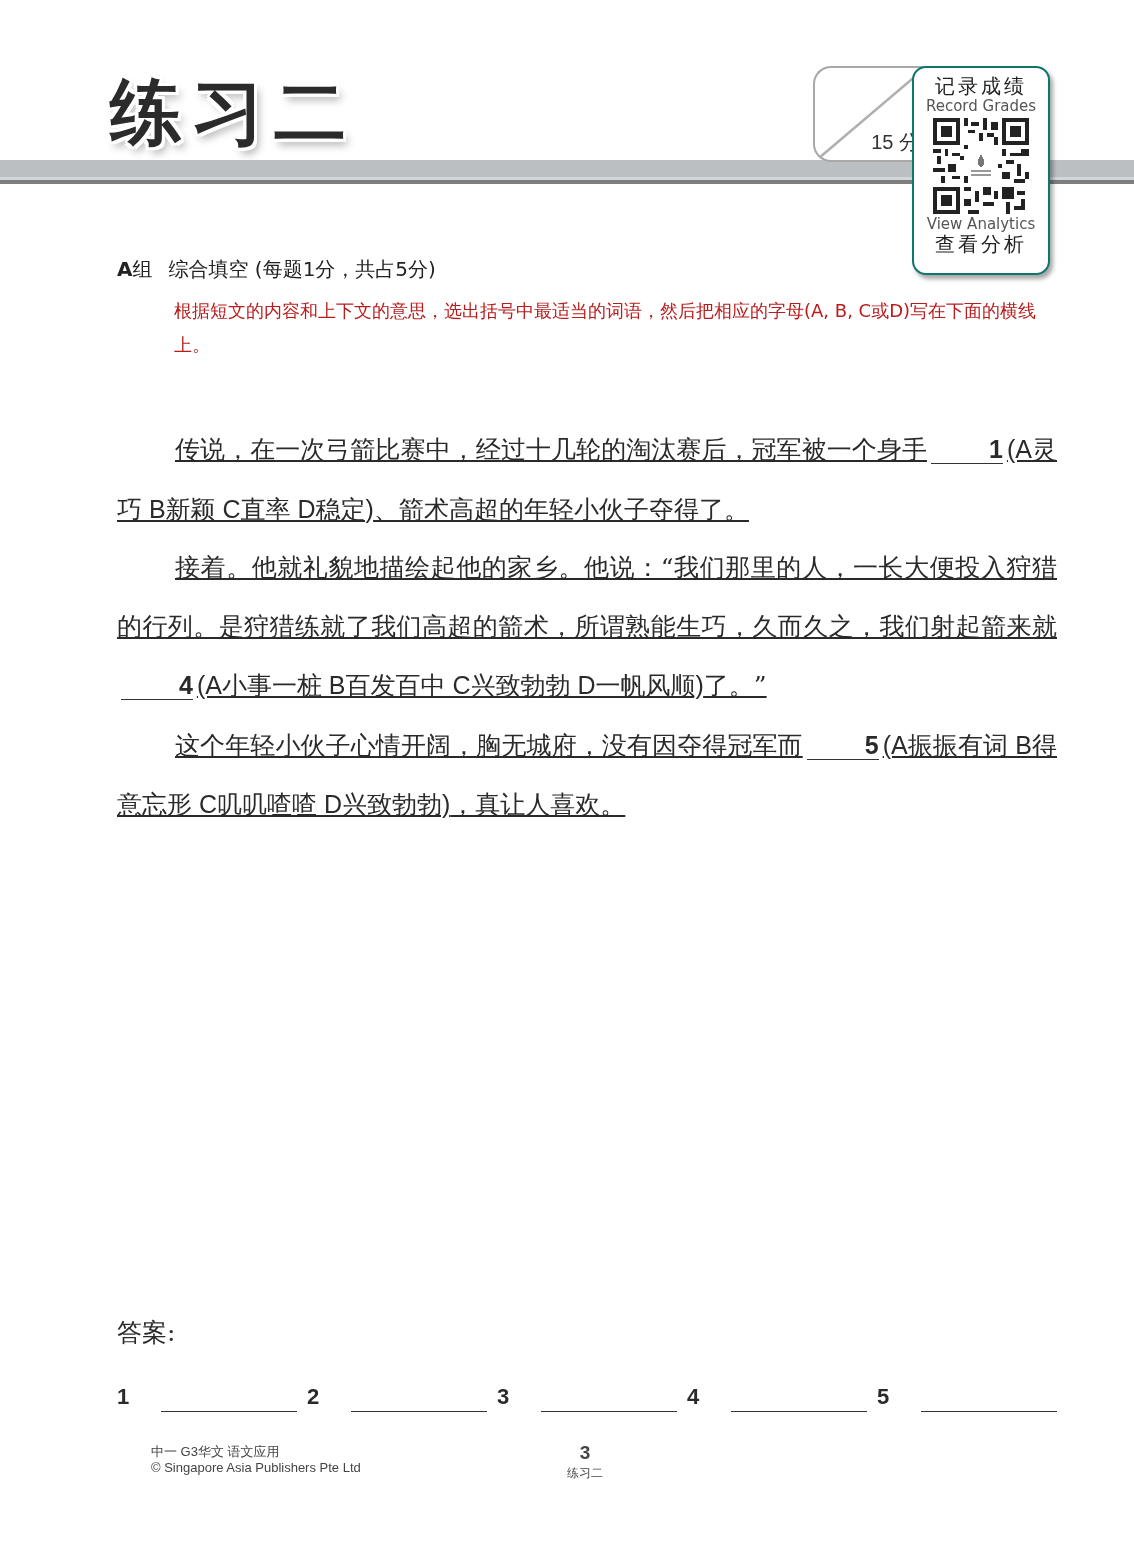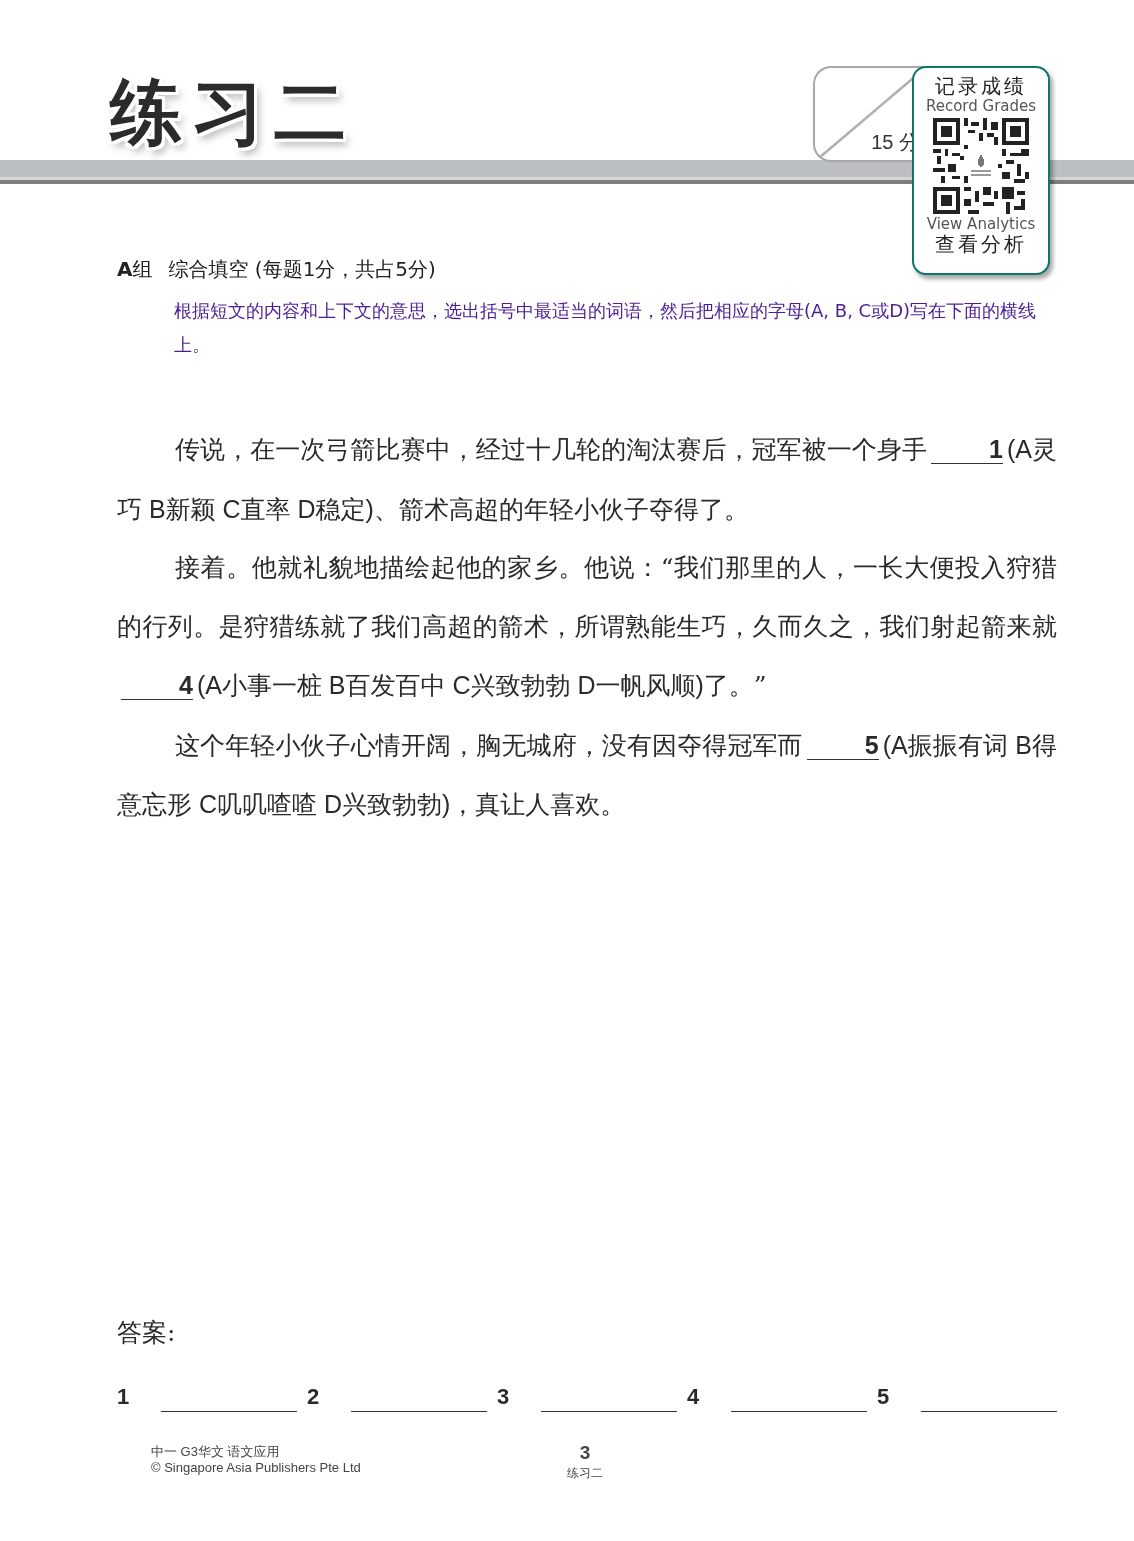--- a/index.html
+++ b/index.html
@@ -50,29 +50,29 @@
     .qr-cn-bottom { font-family: "DejaVu Sans", sans-serif; font-size: 20px; letter-spacing: 3px; color: #222; line-height: 24px; }
 
     .section-head {
       position: absolute; left: 117px; top: 256px;
       font-family: "DejaVu Sans", "Liberation Sans", sans-serif; font-size: 20px; color: #222;
     }
     .section-head .grp { font-weight: bold; }
     .section-head .grp-sfx { font-weight: normal; margin-right: 16px; }
     .instr {
       position: absolute; left: 174px; top: 294px; width: 890px;
-      font-family: "DejaVu Sans", "Liberation Sans", sans-serif; font-size: 18px; line-height: 34px; color: #4c1d95;
+      font-family: "DejaVu Sans", "Liberation Sans", sans-serif; font-size: 18px; line-height: 34px; color: #b91c1c;
     }
 
     .passage {
       position: absolute; left: 117px; top: 420px; width: 940px;
       font-size: 25px; line-height: 58.5px; color: #2a2a2a;
       text-align: justify;
     }
-    .passage p { margin: 0 0 0 0; text-indent: 58px; }
+    .passage p { margin: 0 0 0 0; text-indent: 58px; text-decoration: underline; }
     .blank {
       display: inline-block; min-width: 48px; border-bottom: 1.5px solid #333;
       text-align: center; font-family: "Liberation Sans", sans-serif; font-weight: bold;
       line-height: 28px; margin: 0 4px;
     }
     .opt { font-family: "Liberation Sans", sans-serif; }
     .passage p:nth-child(1) { margin-bottom: 0; }
 
     .answer-label {
       position: absolute; left: 117px; top: 1316px;

